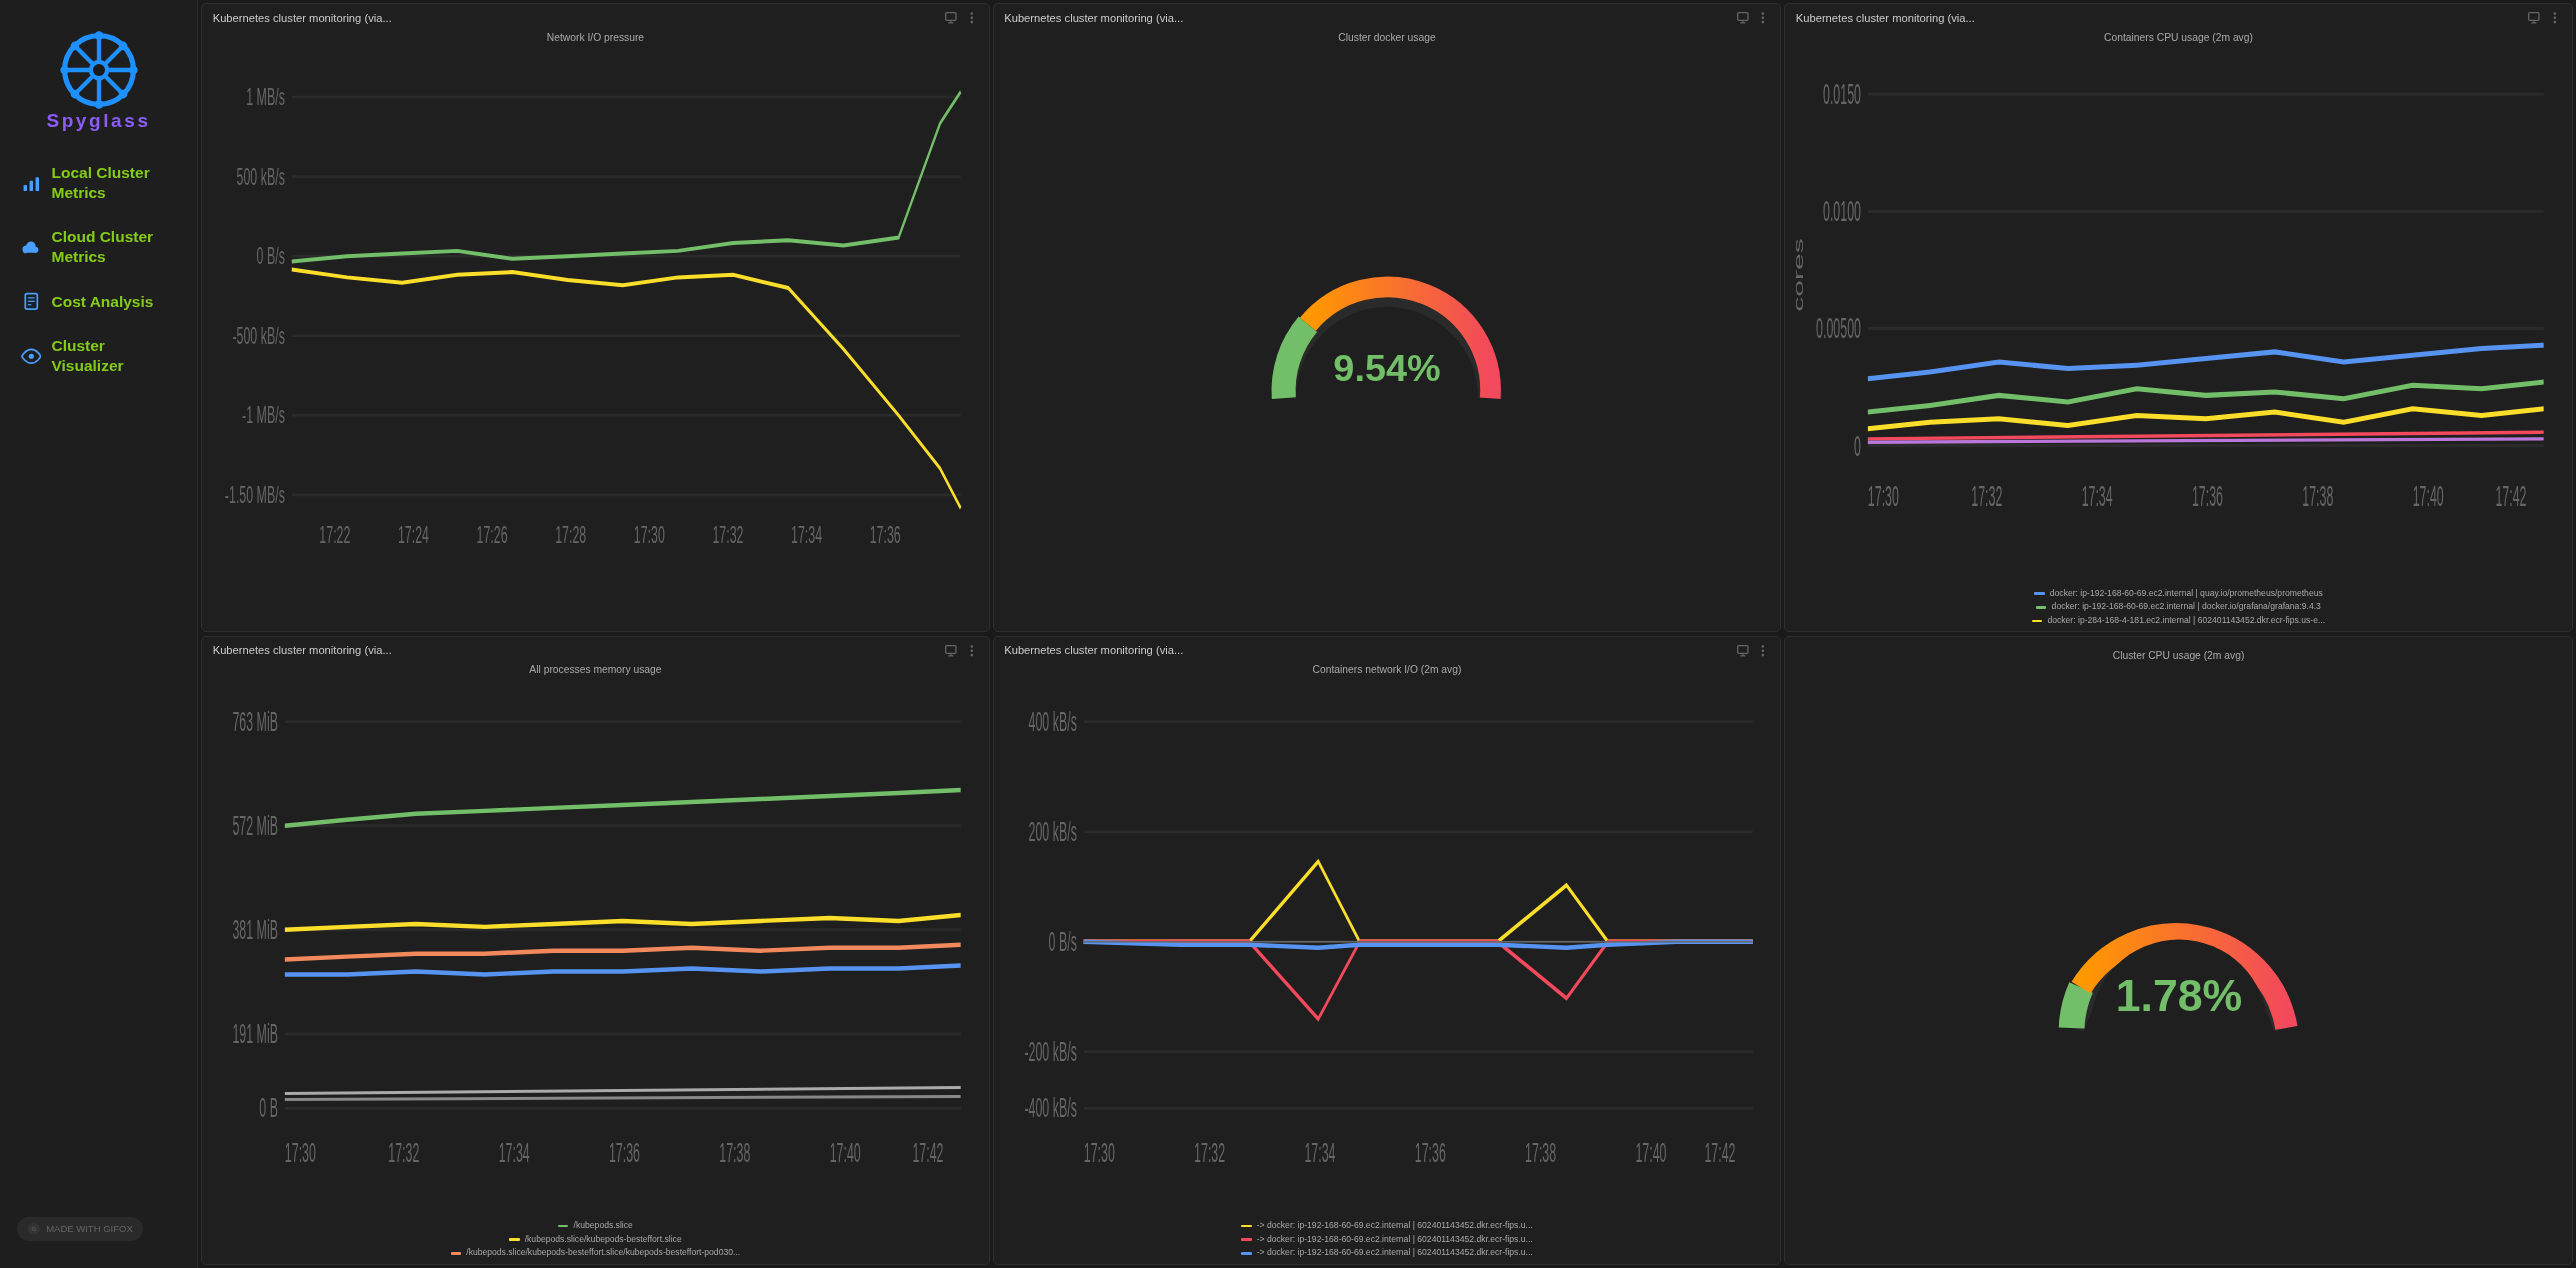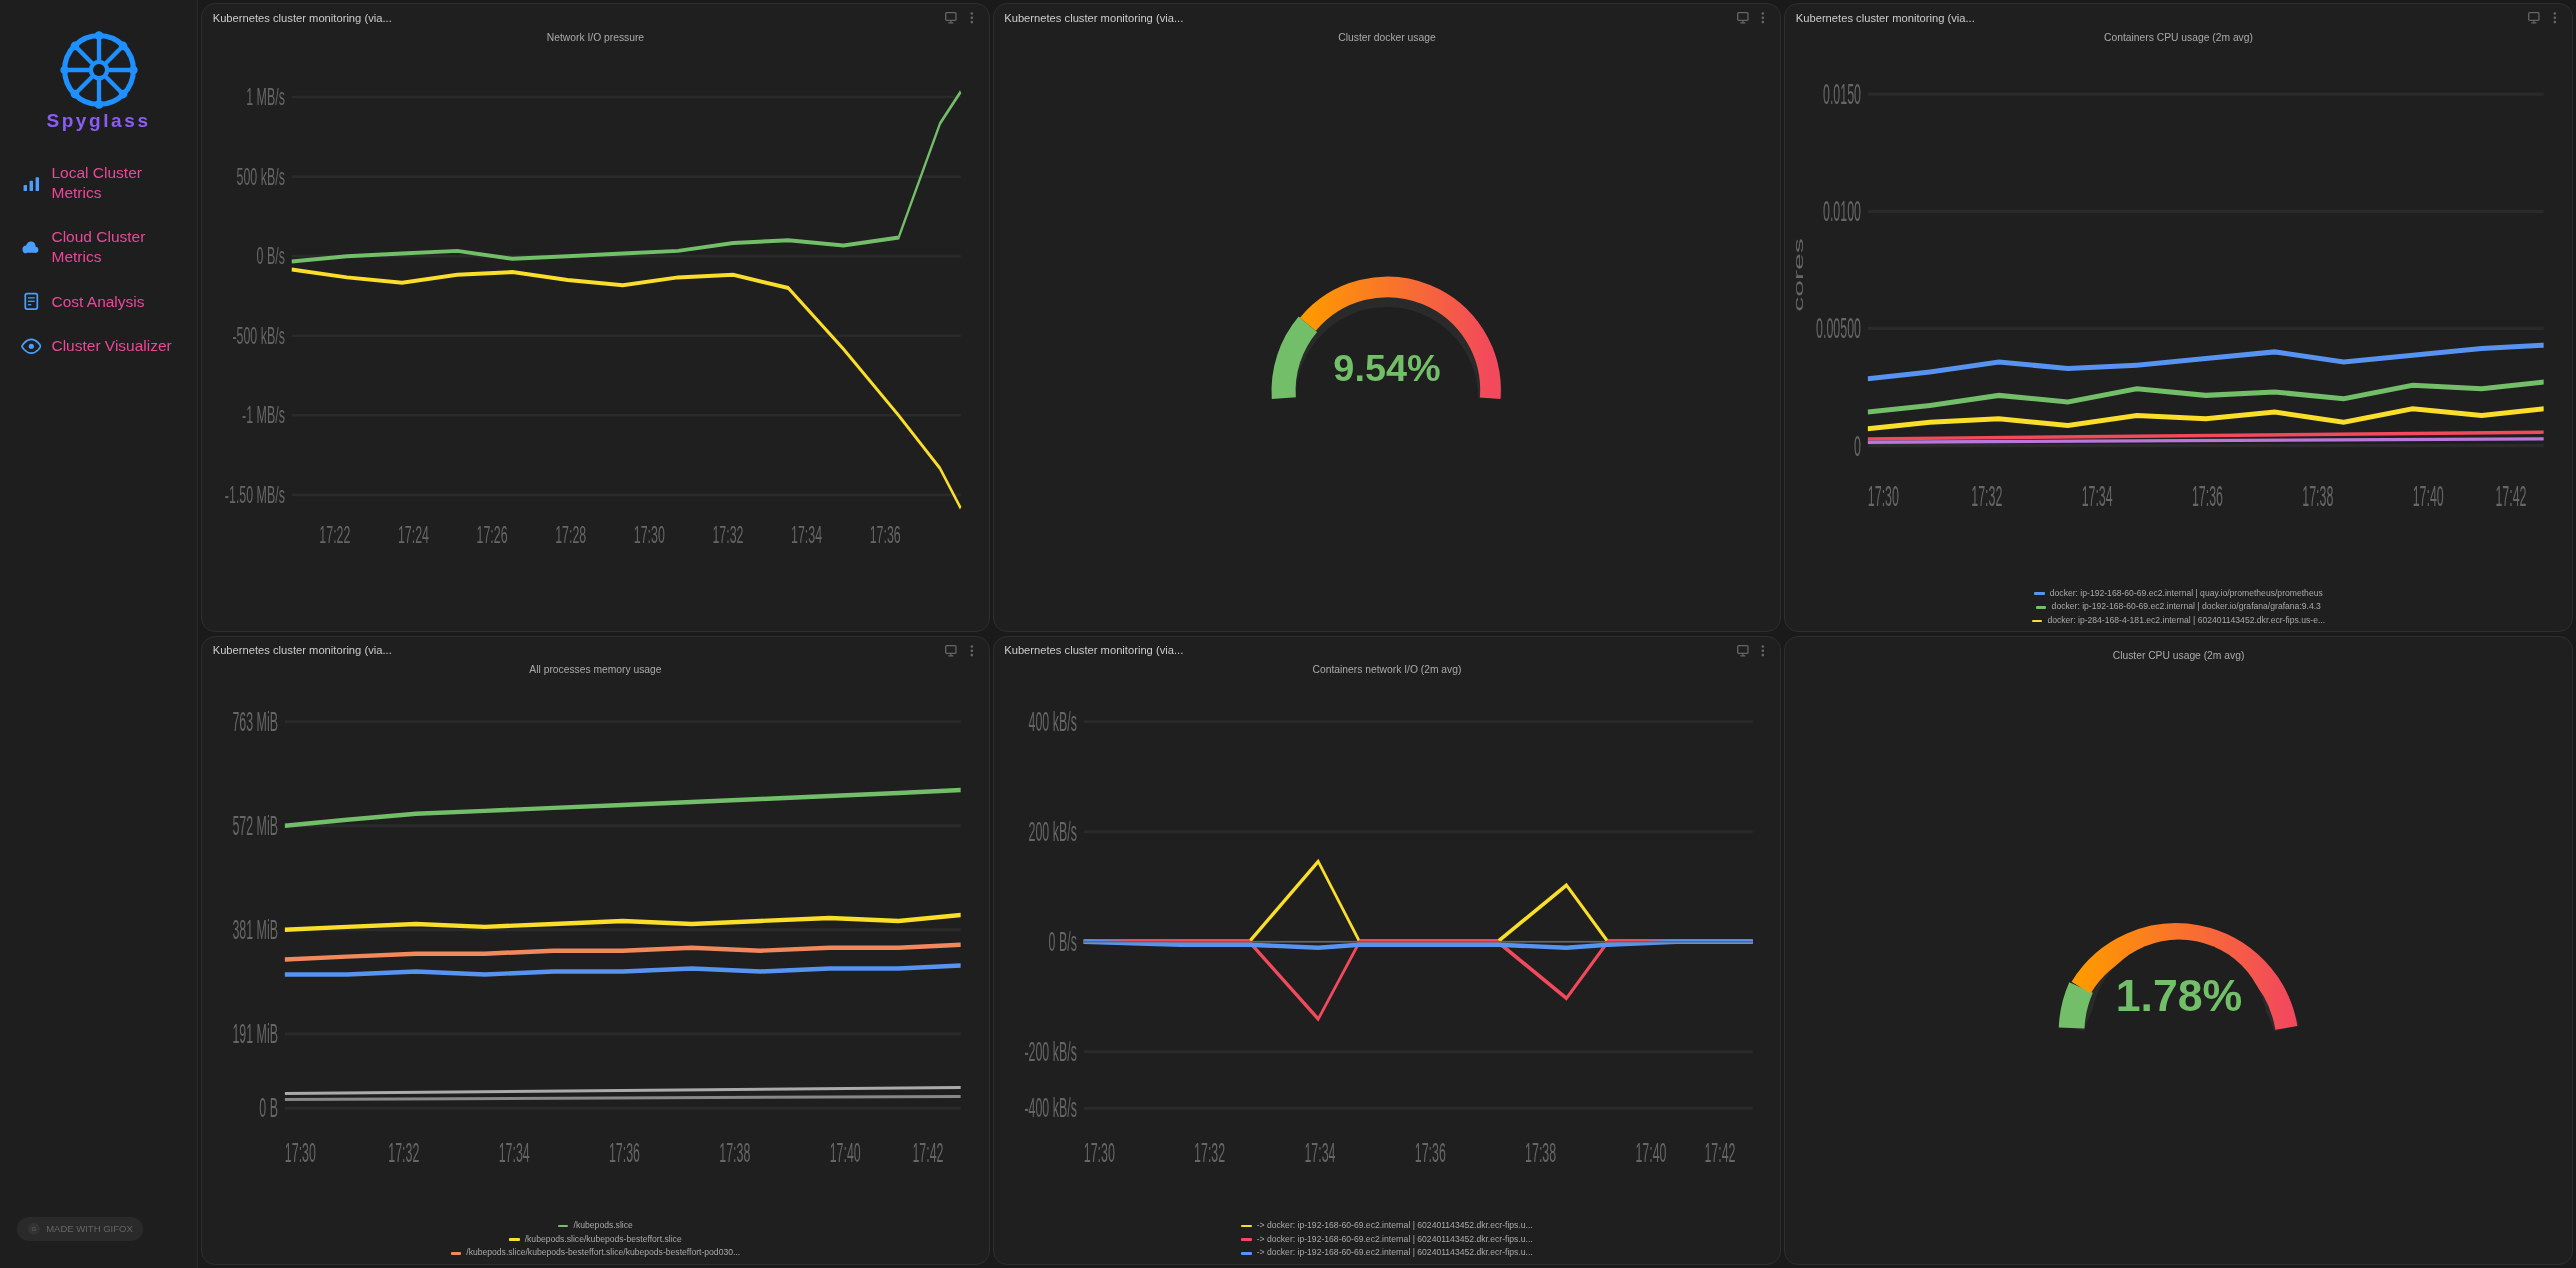--- a/index.html
+++ b/index.html
@@ -40,23 +40,23 @@
       padding: 0 6.9px;
       flex: 1;
     }
     .nav-item {
       display: flex;
       align-items: center;
       gap: 10.3px;
       padding: 10.3px 13.7px;
       border-radius: 5.2px;
       cursor: pointer;
-      color: #ec4899;
+      color: #84cc16;
       font-size: 15.5px;
-      font-weight: 400;
+      font-weight: 700;
       line-height: 1.3;
     }
     .nav-item .nav-icon {
       width: 20.6px;
       height: 20.6px;
       flex-shrink: 0;
       color: #4a9eff;
     }
     .sidebar-footer {
       padding: 13.7px 17px;
@@ -107,21 +107,21 @@
       grid-template-rows: 1fr 1fr;
       gap: 3.4px;
       padding: 3.4px;
       flex: 1;
       overflow: hidden;
     }
 
     .panel {
       background: #1f1f1f;
       border: 0.9px solid #2e2e2e;
-      border-radius: 14px;
+      border-radius: 5px;
       display: flex;
       flex-direction: column;
       overflow: hidden;
       position: relative;
     }
     .panel-header {
       display: flex;
       align-items: center;
       justify-content: space-between;
       padding: 6.9px 10.3px 3.4px;

